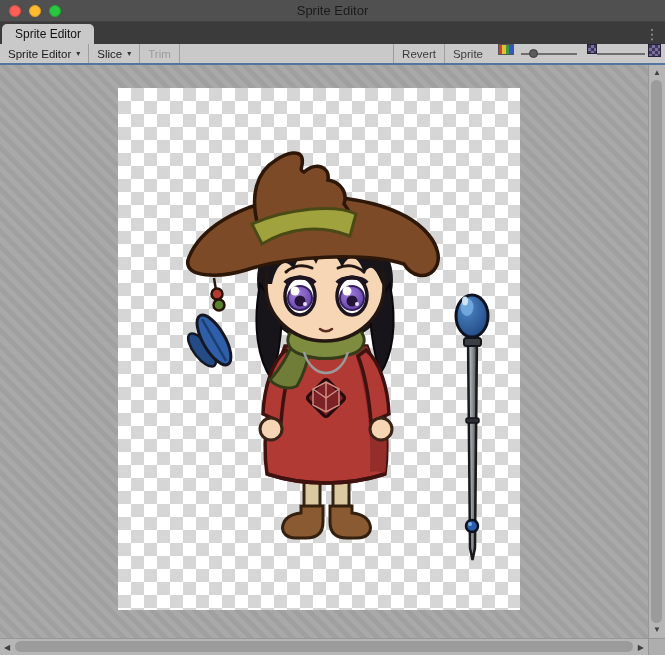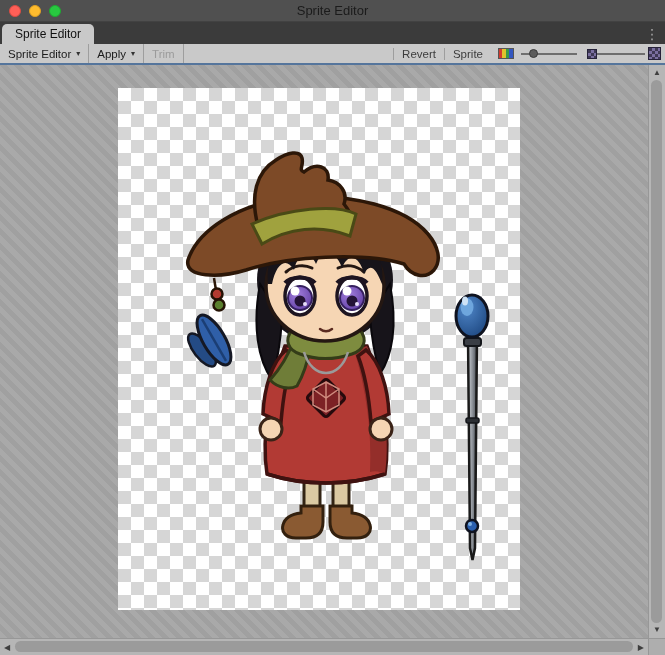--- a/index.html
+++ b/index.html
@@ -18,21 +18,21 @@
   
   .tabstrip { position:absolute; top:22px; left:0; width:665px; height:22px; background:#3b3b3b; }
   .tab { position:absolute; left:2px; bottom:0; height:20px; background:#c9c9c9; border-radius:5px 5px 0 0; padding:0 13px; font-size:12px; color:#111; display:flex; align-items:center; }
   .kebab { position:absolute; right:6px; top:2px; height:20px; line-height:20px; color:#a6a6a6; font-size:14px; cursor:default; }
 
   
   .toolbar { position:absolute; top:44px; left:0; width:665px; height:19px; background:#c9c9c9; display:flex; align-items:stretch; font-size:11.5px; color:#1c1c1c; }
   .tb-btn { display:flex; align-items:center; padding:0 8px; border-right:1px solid #9e9e9e; white-space:nowrap; }
   .tb-btn .arrow { font-size:8px; margin-left:5px; color:#333; }
   .tb-btn.disabled { color:#9b9b9b; }
-  .tb-right { margin-left:auto; display:flex; align-items:center; }
+  .tb-right { margin-left:auto; display:flex; }
   .tb-right .tb-btn { border-right:none; border-left:1px solid #9e9e9e; color:#3d3d3d; }
   .color-icon { width:16px; height:11px; margin:0 7px; border:1px solid #555;
     background:linear-gradient(90deg,#d23b2f 0 25%,#e0c22c 25% 50%,#3c9a46 50% 75%,#3356c0 75% 100%); }
   .slider { position:relative; height:19px; }
   .slider .track { position:absolute; top:9px; height:2px; background:#6f6f6f; left:0; right:0; }
   .zoom-slider { width:56px; margin-right:10px; }
   .zoom-thumb { position:absolute; top:5px; left:8px; width:9px; height:9px; border-radius:50%; background:#5c5c5c; border:1px solid #3a3a3a; }
   .mip-slider { width:48px; }
   .checker { border:1px solid #26223a; background-color:#3f3955;
     background-image:linear-gradient(45deg,#7a6fa0 25%,transparent 25%,transparent 75%,#7a6fa0 75%),
@@ -84,21 +84,21 @@
     </div>
     <div class="kebab">⋮</div>
   </div>
 
   <div class="toolbar">
     <div class="tb-btn">
       <span>Sprite Editor</span>
       <span class="arrow">▾</span>
     </div>
     <div class="tb-btn">
-      <span>Apply</span>
+      <span>Slice</span>
       <span class="arrow">▾</span>
     </div>
     <div class="tb-btn disabled">
       <span>Trim</span>
     </div>
 
     <div class="tb-right">
       <div class="tb-btn">
         <span>Revert</span>
       </div>

